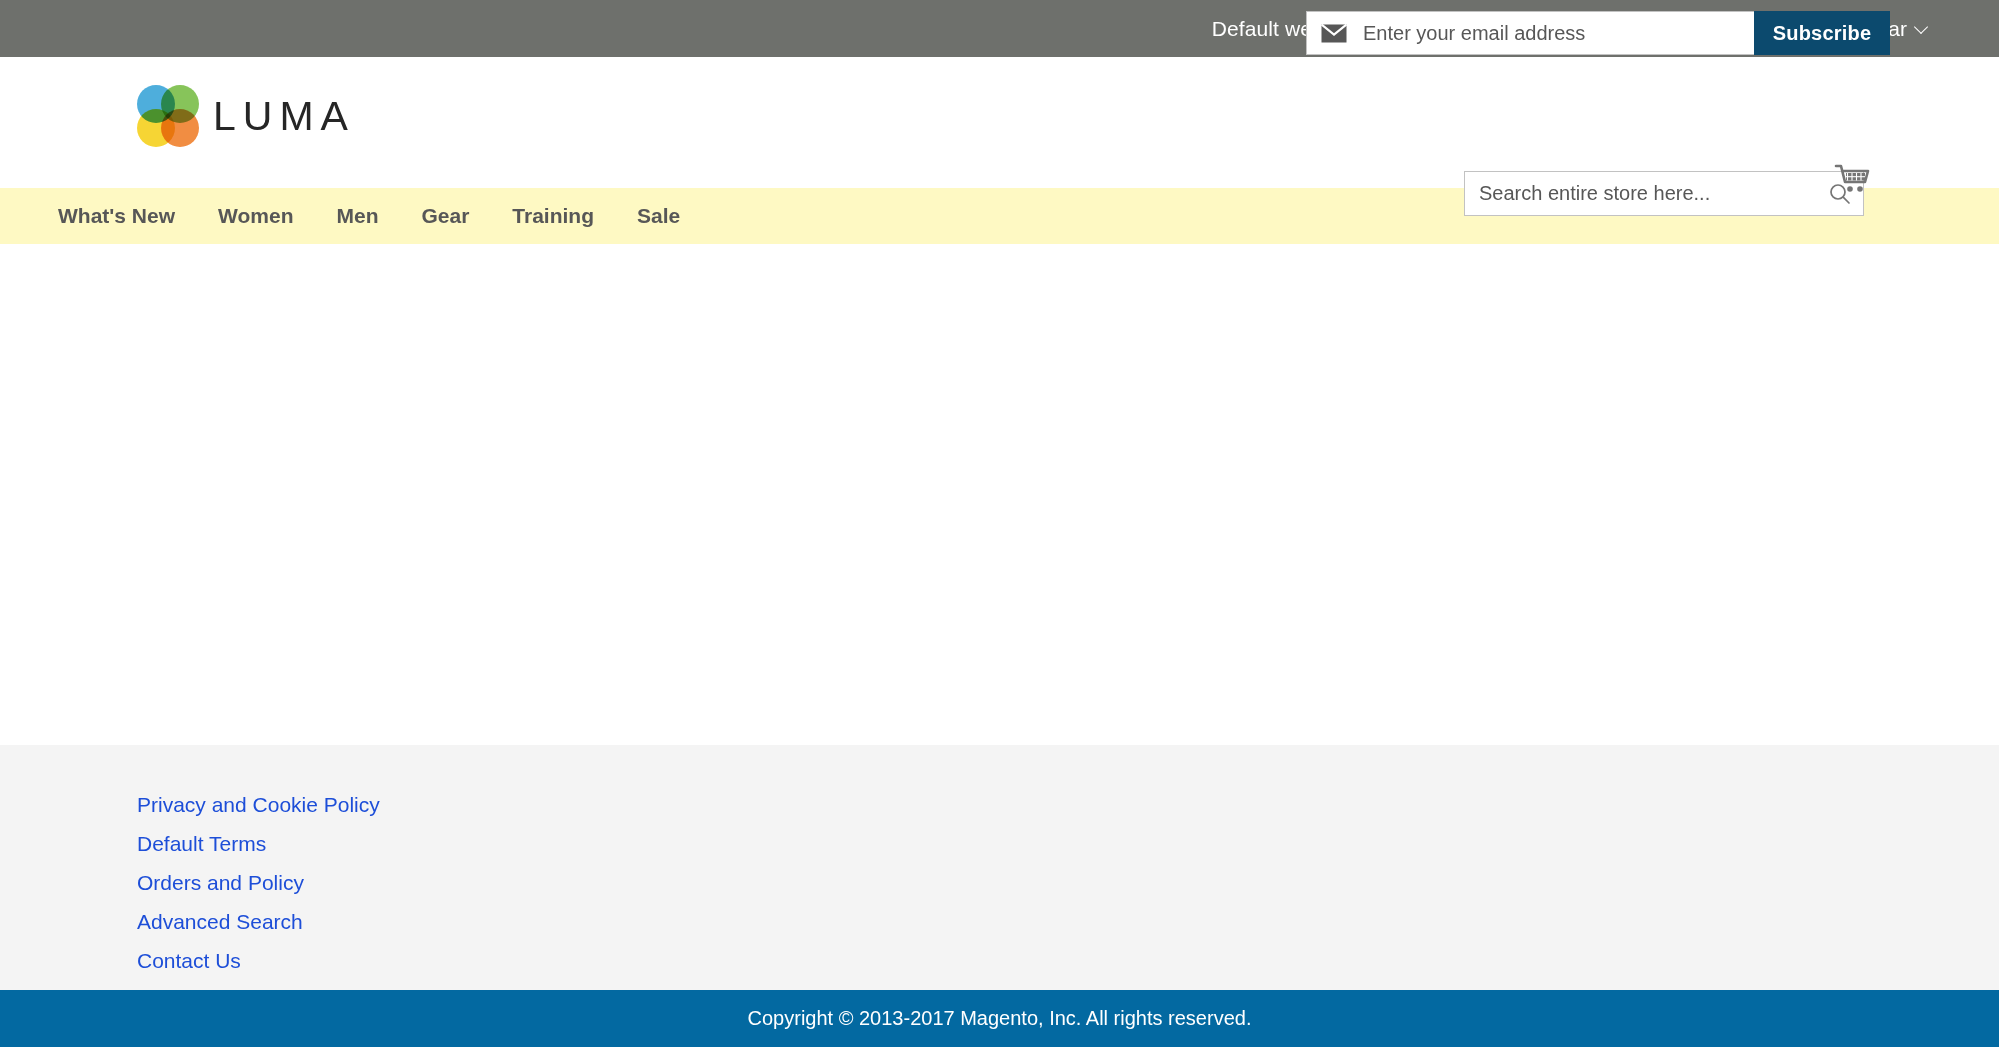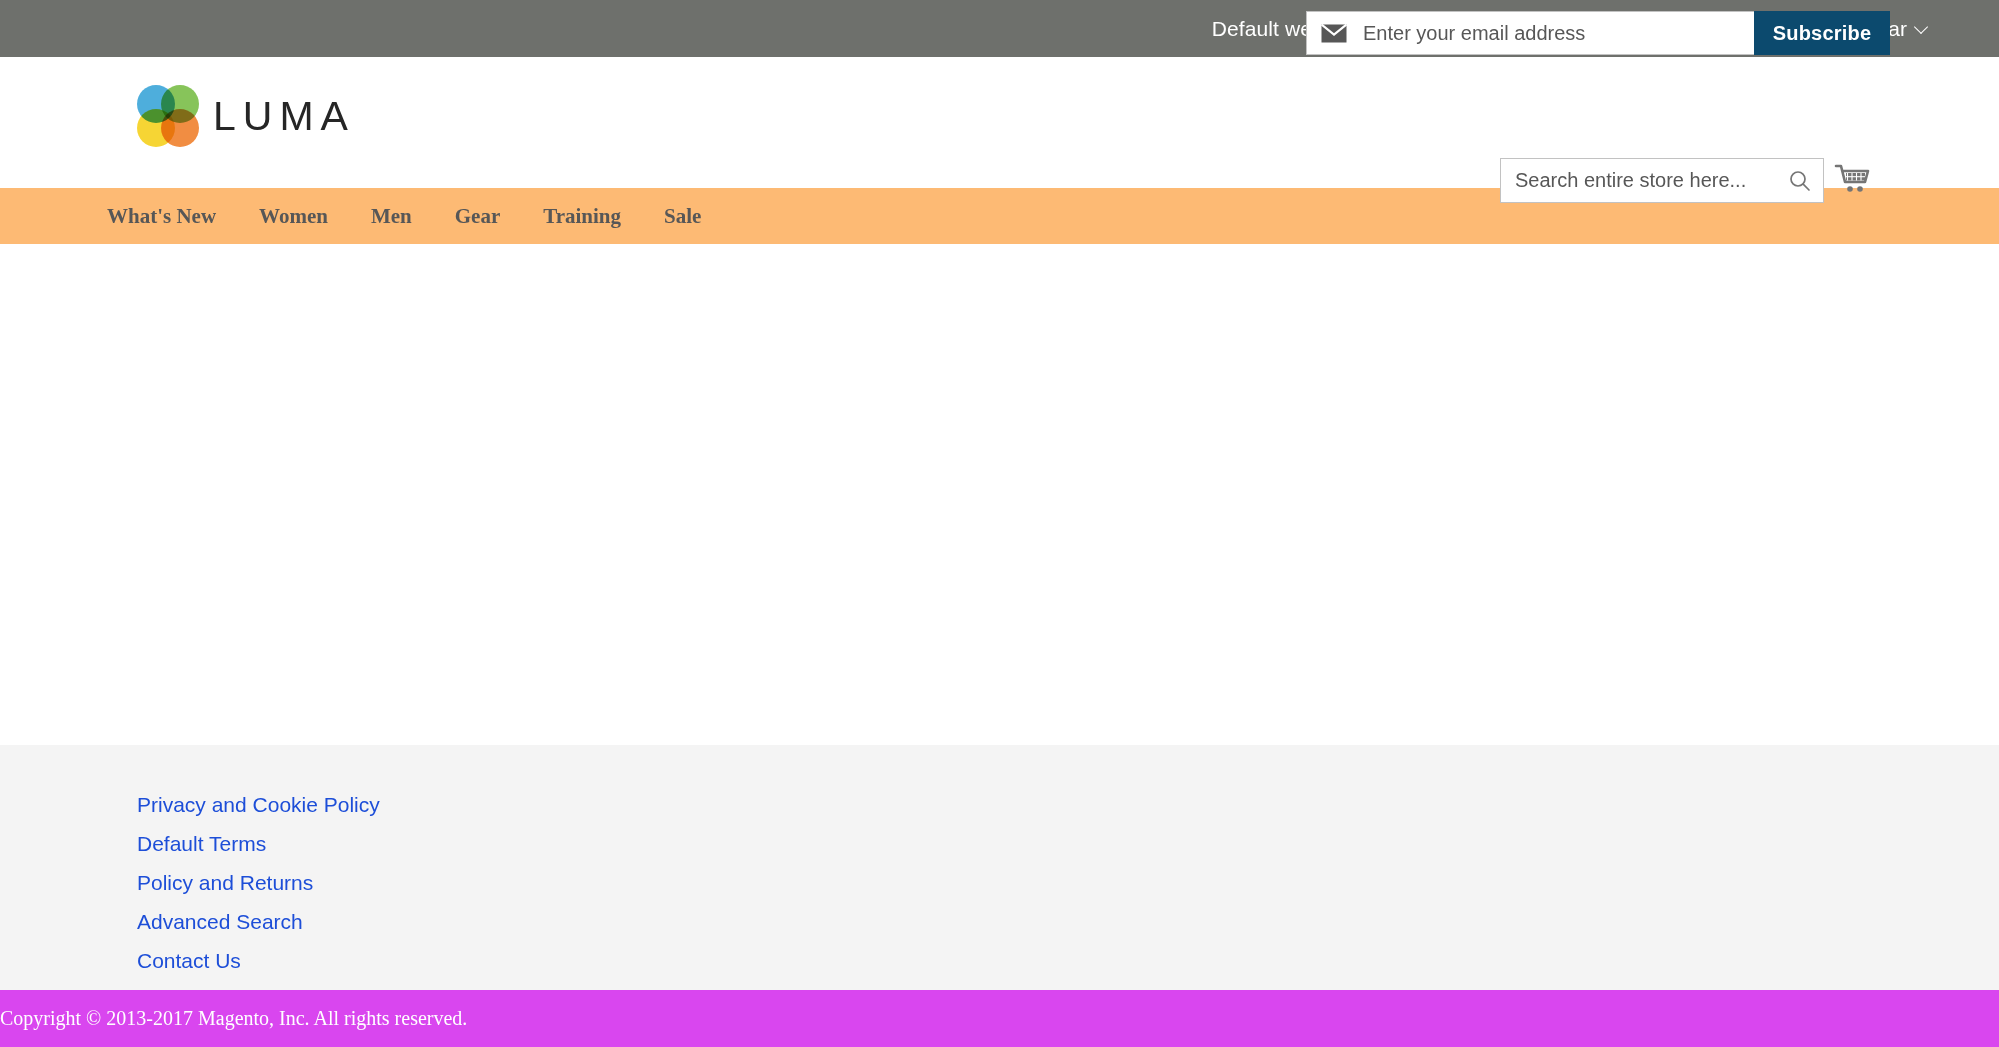--- a/index.html
+++ b/index.html
@@ -152,24 +152,23 @@
   .logo-text {
     font-size: 41px;
     letter-spacing: 7px;
     color: #262626;
     font-weight: 400;
   }
 
   .search-wrap {
     position: absolute;
     left: 1464px;
-    top: 101px;
-    width: 324px;
+    top: 114px;
+    width: 400px;
     height: 45px;
-    margin-left: 36px;
   }
   .search-input {
     width: 100%;
     height: 100%;
     border: 1px solid #c2c2c2;
     border-radius: 0;
     background: #ffffff;
     font-family: "Liberation Sans", sans-serif;
     font-size: 20px;
     color: #575757;
@@ -201,28 +200,27 @@
     width: 40px;
     height: 38px;
     cursor: pointer;
     display: flex;
     align-items: center;
     justify-content: center;
   }
 
   
   .nav {
-    background: #fdba74;
+    background: #fef9c3;
     height: 57px;
     flex: 0 0 57px;
     display: flex;
     align-items: center;
-    padding-left: 107px;
+    padding-left: 58px;
     border-bottom: 1px solid #ffffff;
-    font-family: Liberation Serif, serif;
   }
   .nav-item {
     font-size: 21px;
     font-weight: 700;
     color: #575757;
     text-decoration: none;
     margin-right: 43px;
     white-space: nowrap;
     cursor: pointer;
   }
@@ -304,25 +302,25 @@
     color: #ffffff;
     font-family: "Liberation Sans", sans-serif;
     font-size: 20px;
     font-weight: 700;
     cursor: pointer;
     letter-spacing: 0.2px;
   }
 
   
   .copyright {
-    background: #d946ef;
+    background: #0369a1;
     flex: 0 0 57px;
     display: flex;
     align-items: center;
-    font-family: Liberation Serif, serif;
+    justify-content: center;
   }
   .copyright-text {
     color: #ffffff;
     font-size: 20px;
     font-weight: 400;
     white-space: nowrap;
   }
 </style>
 </head>
 <body>
@@ -394,21 +392,21 @@
     <a class="nav-item">Sale</a>
   </nav>
 
   <div class="main"></div>
 
   <div class="footer">
 
     <div class="footer-links">
       <a class="footer-link">Privacy and Cookie Policy</a>
       <a class="footer-link">Default Terms</a>
-      <a class="footer-link">Policy and Returns</a>
+      <a class="footer-link">Orders and Policy</a>
       <a class="footer-link">Advanced Search</a>
       <a class="footer-link">Contact Us</a>
     </div>
 
     <div class="newsletter">
       <div class="newsletter-field">
         <span class="envelope-icon">
           <svg width="26" height="19" viewBox="0 0 26 19">
             <rect x="0.5" y="0.5" width="25" height="18" fill="#575757"></rect>
             <path d="M0.5 0.5 L13 10.5 L25.5 0.5" fill="none" stroke="#ffffff" stroke-width="2.2"></path>

